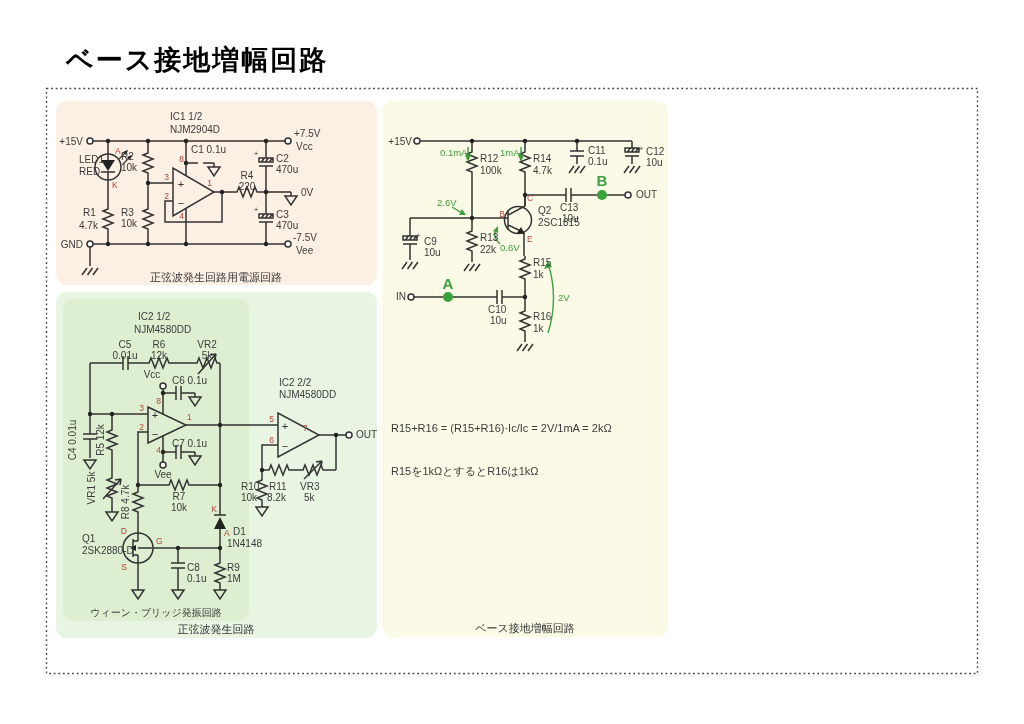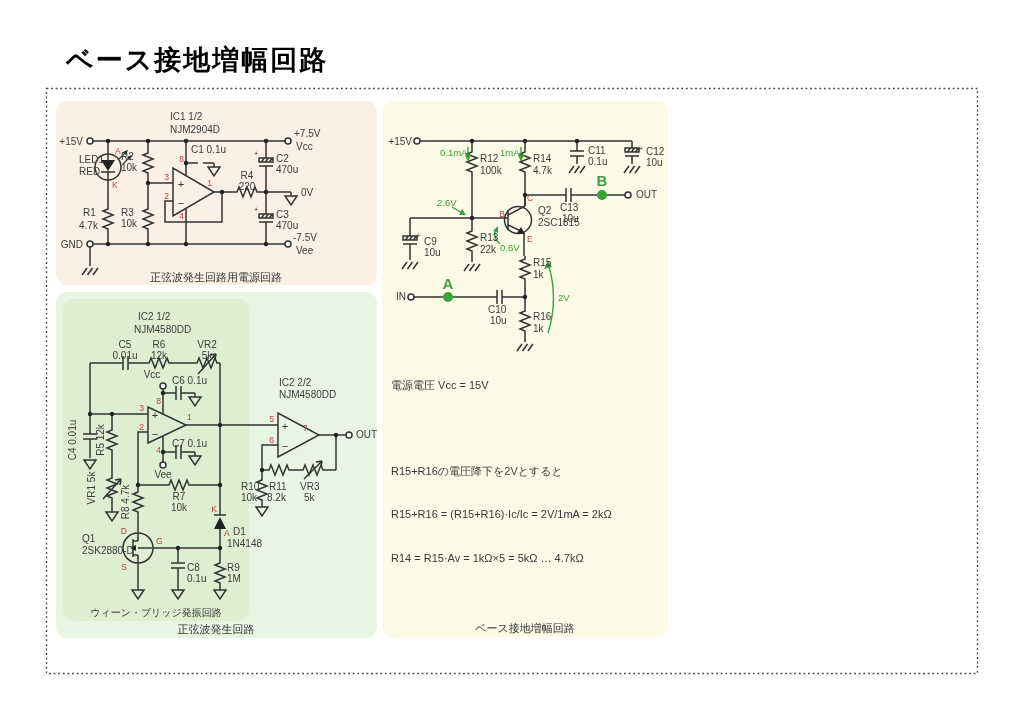--- a/index.html
+++ b/index.html
@@ -366,25 +366,23 @@
       <text x="488" y="313">C10</text>
       <text x="490" y="324">10u</text>
       <text x="533" y="320">R16</text>
       <text x="533" y="332">1k</text>
       <text x="558" y="301" class="grn">2V</text>
       <text x="525" y="632" class="capt" text-anchor="middle">ベース接地増幅回路</text>
     </g>
   </svg>
 
   <div class="calc">
-    <div>電源電圧 Vcc = 15V</div>
     <div></div>
-    <div>R15+R16の電圧降下を2Vとすると</div>
     <div>R15+R16 = (R15+R16)·Ic/Ic = 2V/1mA = 2kΩ</div>
-    <div>R14 = R15·Av = 1kΩ×5 = 5kΩ … 4.7kΩ</div>
+    <div>R15を1kΩとするとR16は1kΩ</div>
     <div></div>
     
     
     
     
     
     
     
     
     

